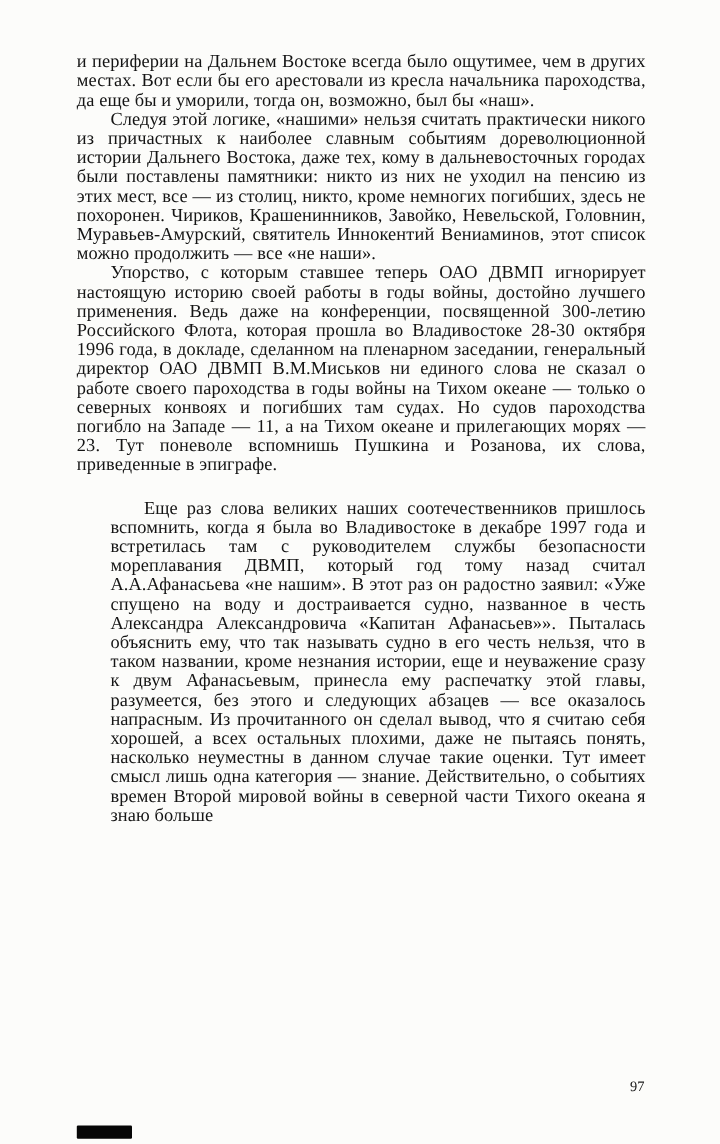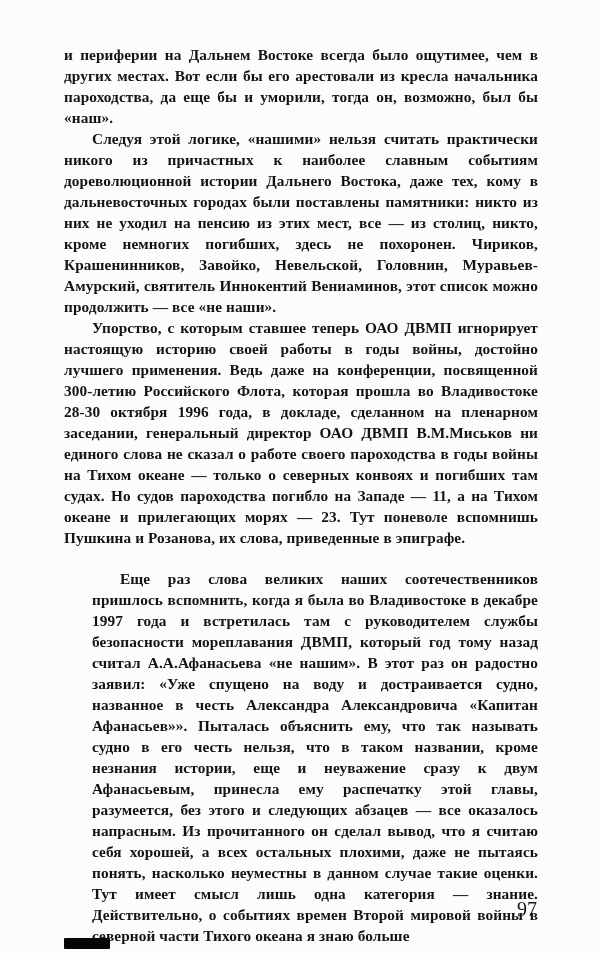--- a/index.html
+++ b/index.html
@@ -20,41 +20,40 @@
     left: 0; top: 0;
     width: 600px;
     height: 953px;
   }
   .text-block {
     position: absolute;
     left: 64px;
     top: 44px;
     width: 474px;
     font-size: 15.3px;
-    line-height: 21px;
+    line-height: 16px;
     text-align: justify;
     letter-spacing: 0.1px;
-    font-weight: bold;
   }
   .text-block p {
     margin: 0;
     text-indent: 28px;
   }
   .text-block p.no-indent {
     text-indent: 0;
   }
   .text-block p.section-gap {
     margin-top: 20px;
     margin-left: 28px;
   }
   .page-number {
     position: absolute;
     right: 63px;
     top: 898px;
-    font-size: 20px;
+    font-size: 12px;
     color: #161616;
   }
   .scan-artifact {
     position: absolute;
     left: 64px;
     top: 938px;
     width: 46px;
     height: 11px;
     background: #060606;
     border-radius: 1px;

